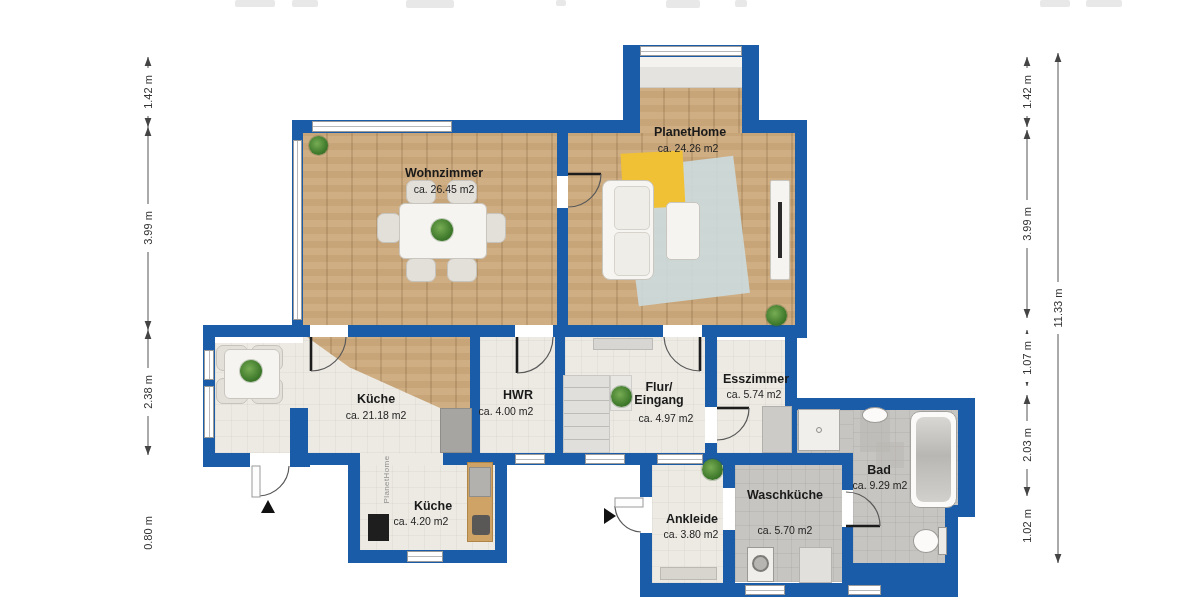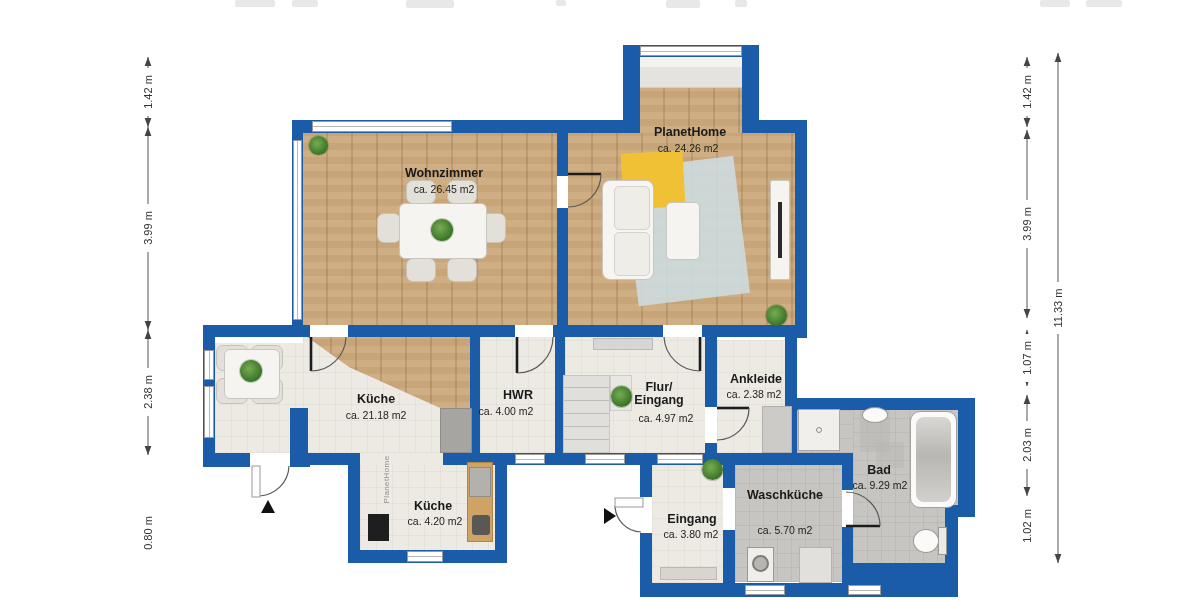--- a/index.html
+++ b/index.html
@@ -281,27 +281,27 @@
 
   <div class="room-label" style="left:376px;top:400px">Küche</div>
   <div class="room-area" style="left:376px;top:415px">ca. 21.18 m2</div>
 
   <div class="room-label" style="left:518px;top:396px">HWR</div>
   <div class="room-area" style="left:506px;top:411px">ca. 4.00 m2</div>
 
   <div class="room-label" style="left:659px;top:394px;white-space:normal;width:60px">Flur/ Eingang</div>
   <div class="room-area" style="left:666px;top:418px">ca. 4.97 m2</div>
 
-  <div class="room-label" style="left:756px;top:380px">Ankleide</div>
-  <div class="room-area" style="left:754px;top:394px">ca. 2.38 m2</div>
+  <div class="room-label" style="left:756px;top:380px">Esszimmer</div>
+  <div class="room-area" style="left:754px;top:394px">ca. 5.74 m2</div>
 
   <div class="room-label" style="left:433px;top:507px">Küche</div>
-  <div class="room-area" style="left:435px;top:521px">ca. 4.20 m2</div>
-
-  <div class="room-label" style="left:692px;top:520px">Eingang</div>
+  <div class="room-area" style="left:421px;top:521px">ca. 4.20 m2</div>
+
+  <div class="room-label" style="left:692px;top:520px">Ankleide</div>
   <div class="room-area" style="left:691px;top:534px">ca. 3.80 m2</div>
 
   <div class="room-label" style="left:785px;top:496px">Waschküche</div>
   <div class="room-area" style="left:785px;top:530px">ca. 5.70 m2</div>
 
   <div class="room-label" style="left:879px;top:471px">Bad</div>
   <div class="room-area" style="left:880px;top:485px">ca. 9.29 m2</div>
 
   <div class="watermark" style="left:362px;top:475px">PlanetHome</div>
 

